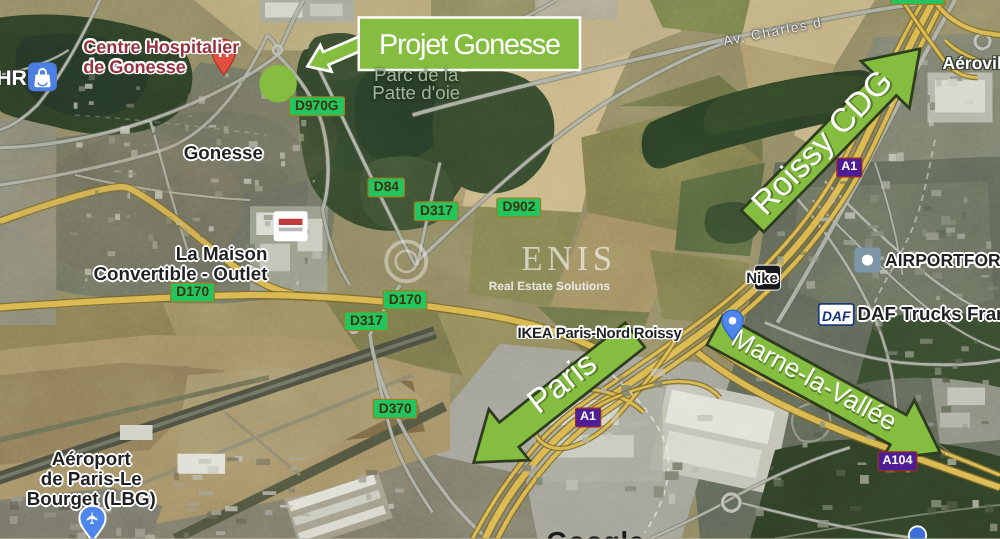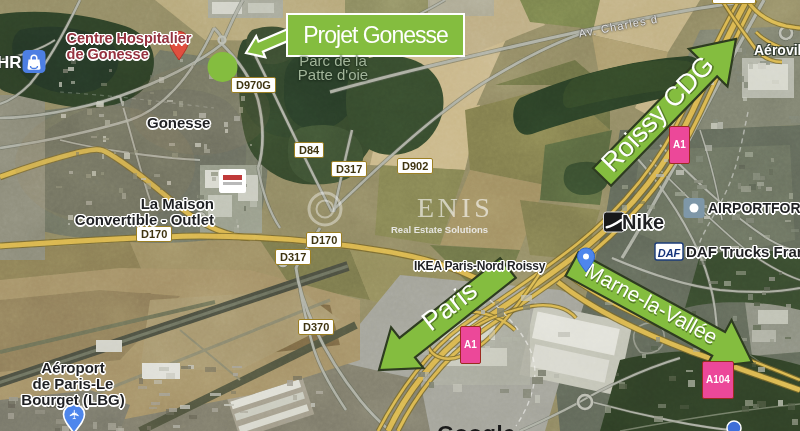--- a/index.html
+++ b/index.html
@@ -1,20 +1,20 @@
 <!DOCTYPE html>
 <html><head>
 <meta charset="utf-8">
 <style>
 html,body{margin:0;padding:0;}
 #map{position:relative;width:800px;height:431px;overflow:hidden;font-family:"Liberation Sans",sans-serif;background:#9a9371;}
 #map svg.base{position:absolute;left:0;top:0;}
 #map svg.mapbase{filter:blur(0.45px);}
-.yl{position:absolute;background:#ffffff;border:1px solid #9c8024;border-radius:2px;color:#3f3410;font-size:11px;font-weight:bold;padding:0.5px 4px;line-height:13px;transform:none;text-align:right;}
-.rl{position:absolute;background:#ec4899;border:1px solid #9c2b20;border-radius:2px;color:#ffffff;font-size:10px;font-weight:bold;padding:12px 3px;line-height:12px;}
+.yl{position:absolute;background:#22c55e;border:1px solid #9c8024;border-radius:2px;color:#3f3410;font-size:11px;font-weight:bold;padding:0.5px 4px;line-height:13px;transform:none;text-align:right;}
+.rl{position:absolute;background:#4c1d95;border:1px solid #9c2b20;border-radius:2px;color:#ffffff;font-size:10px;font-weight:bold;padding:1px 3px;line-height:12px;}
 .hosp{position:absolute;color:#96323f;font-size:14.5px;font-weight:bold;text-align:left;transform:translateX(-50%);line-height:15.5px;white-space:nowrap;text-shadow:-1px -1px 0 #fff,1px -1px 0 #fff,-1px 1px 0 #fff,1px 1px 0 #fff,0 -1.5px 0 #fff,0 1.5px 0 #fff,-1.5px 0 0 #fff,1.5px 0 0 #fff;margin-left:25px;}
 .blk{position:absolute;color:#1f2023;font-weight:bold;line-height:16px;text-shadow:-1px -1px 0 #fff,1px -1px 0 #fff,-1px 1px 0 #fff,1px 1px 0 #fff,0 -1.5px 0 #fff,0 1.5px 0 #fff,-1.5px 0 0 #fff,1.5px 0 0 #fff;}
 .wtxt{position:absolute;color:#ffffff;font-weight:bold;text-shadow:-1px -1px 0 rgba(45,55,45,.85),1px -1px 0 rgba(45,55,45,.85),-1px 1px 0 rgba(45,55,45,.85),1px 1px 0 rgba(45,55,45,.85);}
 .parc{position:absolute;color:#a2b59a;font-size:15px;font-weight:normal;text-align:center;transform:translateX(-50%);line-height:13.5px;text-shadow:0 1px 2px rgba(25,40,25,.85),0 0 2px rgba(25,40,25,.6);white-space:nowrap;}
 .wcaps{position:absolute;color:#ffffff;font-size:11.5px;font-weight:bold;letter-spacing:1.2px;text-align:center;transform:translateX(-50%);line-height:13.5px;white-space:nowrap;text-shadow:-1px -1px 0 rgba(30,40,30,.9),1px -1px 0 rgba(30,40,30,.9),-1px 1px 0 rgba(30,40,30,.9),1px 1px 0 rgba(30,40,30,.9);}
 .enis{position:absolute;color:rgba(255,255,255,0.6);font-family:"Liberation Serif",serif;font-size:28px;font-weight:normal;letter-spacing:3.5px;line-height:24px;}
 .res{position:absolute;color:rgba(238,238,238,0.9);font-size:9.5px;font-weight:bold;letter-spacing:0px;white-space:nowrap;}
 .avchar{position:absolute;color:#e6e6e6;font-size:11px;transform:rotate(-11deg);letter-spacing:1.2px;text-shadow:0 0 2px rgba(60,60,60,.9),0 0 2px rgba(60,60,60,.9);white-space:nowrap;}
 </style>
 </head>
@@ -663,21 +663,21 @@
 
 <div class="blk" style="left:214px;top:166px;text-align:right;transform:translateX(-100%);font-size:15px;margin-top:30px;">La Maison<br>Convertible - Outlet</div>
 
 
 <div class="enis" style="left:417px;top:196px;">ENIS</div>
 
 <div class="res" style="left:391px;top:224px;">Real Estate Solutions</div>
 
 <div class="blk" style="left:414px;top:258px;font-size:12px;letter-spacing:-0.2px;white-space:nowrap;">IKEA Paris-Nord Roissy</div>
 
-<div class="blk" style="left:622px;top:214px;font-size:20px;">Nike</div>
+<div class="blk" style="left:597px;top:214px;font-size:12px;">Nike</div>
 
 <div class="blk" style="left:708px;top:200px;font-size:14px;white-space:nowrap;">AIRPORTFOR</div>
 
 <div class="blk" style="left:686px;top:244px;font-size:15px;white-space:nowrap;">DAF Trucks Fran</div>
 
 <div class="wtxt" style="left:754px;top:42px;font-size:14px;white-space:nowrap;">Aérovill</div>
 
 <div class="avchar" style="left:578px;top:20px;">Av. Charles d</div>
 
 <div class="blk" style="left:73px;top:360px;font-size:15px;text-align:center;transform:translateX(-50%);white-space:nowrap;">Aéroport<br>de Paris-Le<br>Bourget (LBG)</div>

